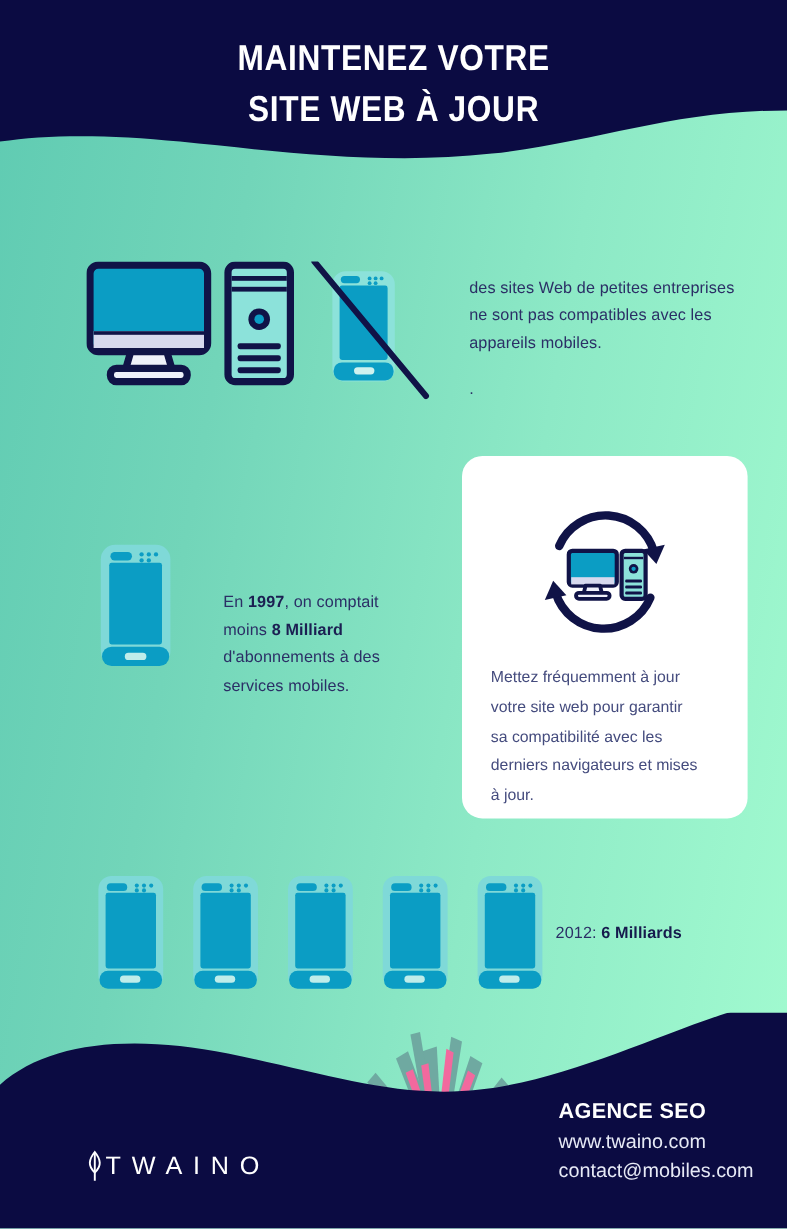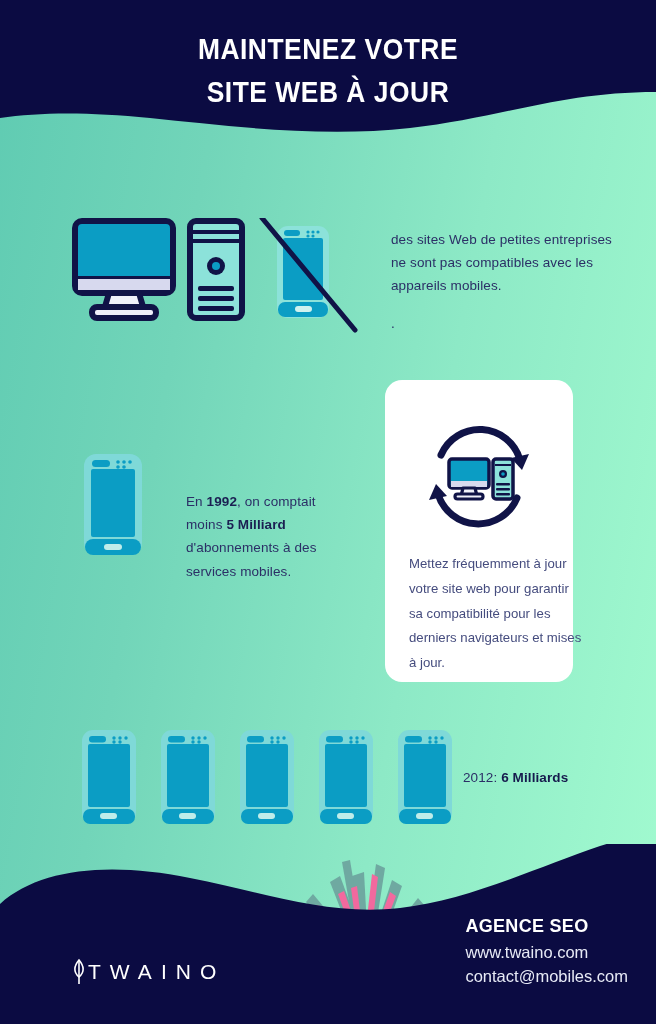--- a/index.html
+++ b/index.html
@@ -90,21 +90,21 @@
     position: absolute;
     left: 186px; top: 490px;
     width: 170px;
     z-index: 4;
   }
 
   
   .card {
     position: absolute;
     left: 385px; top: 380px;
-    width: 188px; height: 302px;
+    width: 238px; height: 302px;
     background: #FFFFFF;
     border-radius: 17px;
     z-index: 5;
     box-sizing: border-box;
   }
   .card-icon {
     position: absolute;
     left: 50%;
     top: 42px;
     transform: translateX(-50%);
@@ -260,22 +260,22 @@
       <circle cx="42" cy="10" r="1.8" fill="#0B9DC4"></circle>
       <circle cx="48" cy="10" r="1.8" fill="#0B9DC4"></circle>
       <circle cx="36" cy="15" r="1.8" fill="#0B9DC4"></circle>
       <circle cx="42" cy="15" r="1.8" fill="#0B9DC4"></circle>
       <rect x="3" y="87" width="56" height="16" rx="8" fill="#0B9DC4"></rect>
       <rect x="22" y="92" width="18" height="6" rx="3" fill="#BFEDEA"></rect>
     </svg>
   </div>
 
   <div class="sec2-text body-text">
-    <div><span>En </span><b>1992</b><span>, on comptait</span></div>
-    <div><span>moins </span><b>5 Milliard</b></div>
+    <div><span>En </span><b>1997</b><span>, on comptait</span></div>
+    <div><span>moins </span><b>8 Milliard</b></div>
     <div>d'abonnements à des</div>
     <div>services mobiles.</div>
   </div>
 
   <div class="card">
     <div class="card-icon">
       <svg viewBox="0 0 120 110" width="120" height="110">
 
         <path d="M22,33 A42,42 0 0 1 101,38" fill="none" stroke="#101347" stroke-width="7" stroke-linecap="round"></path>
         <path d="M92,36 L103,48 L110,32 Z" fill="#101347"></path>
@@ -296,21 +296,21 @@
           <circle cx="84" cy="52" r="1.8" fill="#0B9DC4"></circle>
           <rect x="77" y="61" width="14" height="2.4" rx="1" fill="#101347"></rect>
           <rect x="77" y="66" width="14" height="2.4" rx="1" fill="#101347"></rect>
           <rect x="77" y="71" width="14" height="2.4" rx="1" fill="#101347"></rect>
         </g>
       </svg>
     </div>
     <div class="card-text">
       <div>Mettez fréquemment à jour</div>
       <div>votre site web pour garantir</div>
-      <div>sa compatibilité pour les</div>
+      <div>sa compatibilité avec les</div>
       <div>derniers navigateurs et mises</div>
       <div>à jour.</div>
     </div>
   </div>
 
   <div class="phone-row">
     <svg class="ph" viewBox="0 0 58 98">
       <rect x="2" y="2" width="54" height="94" rx="11" fill="#7FD9D8"></rect>
       <rect x="8" y="16" width="42" height="63" rx="2" fill="#0B9DC4"></rect>
       <rect x="9" y="8" width="17" height="6.5" rx="3.2" fill="#0B9DC4"></rect>

